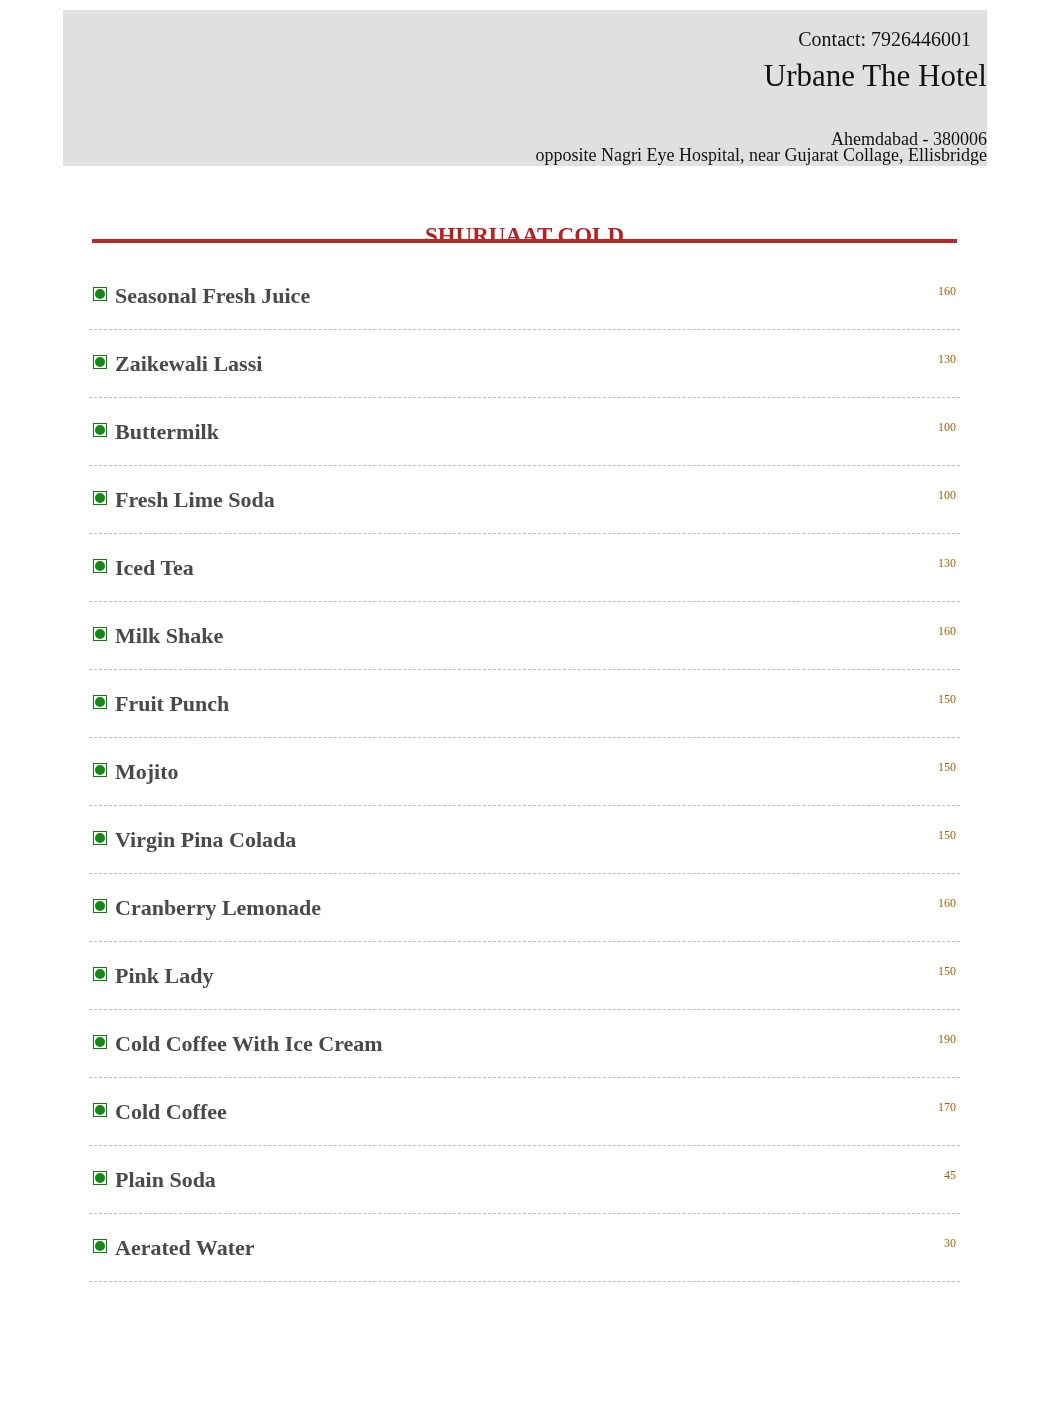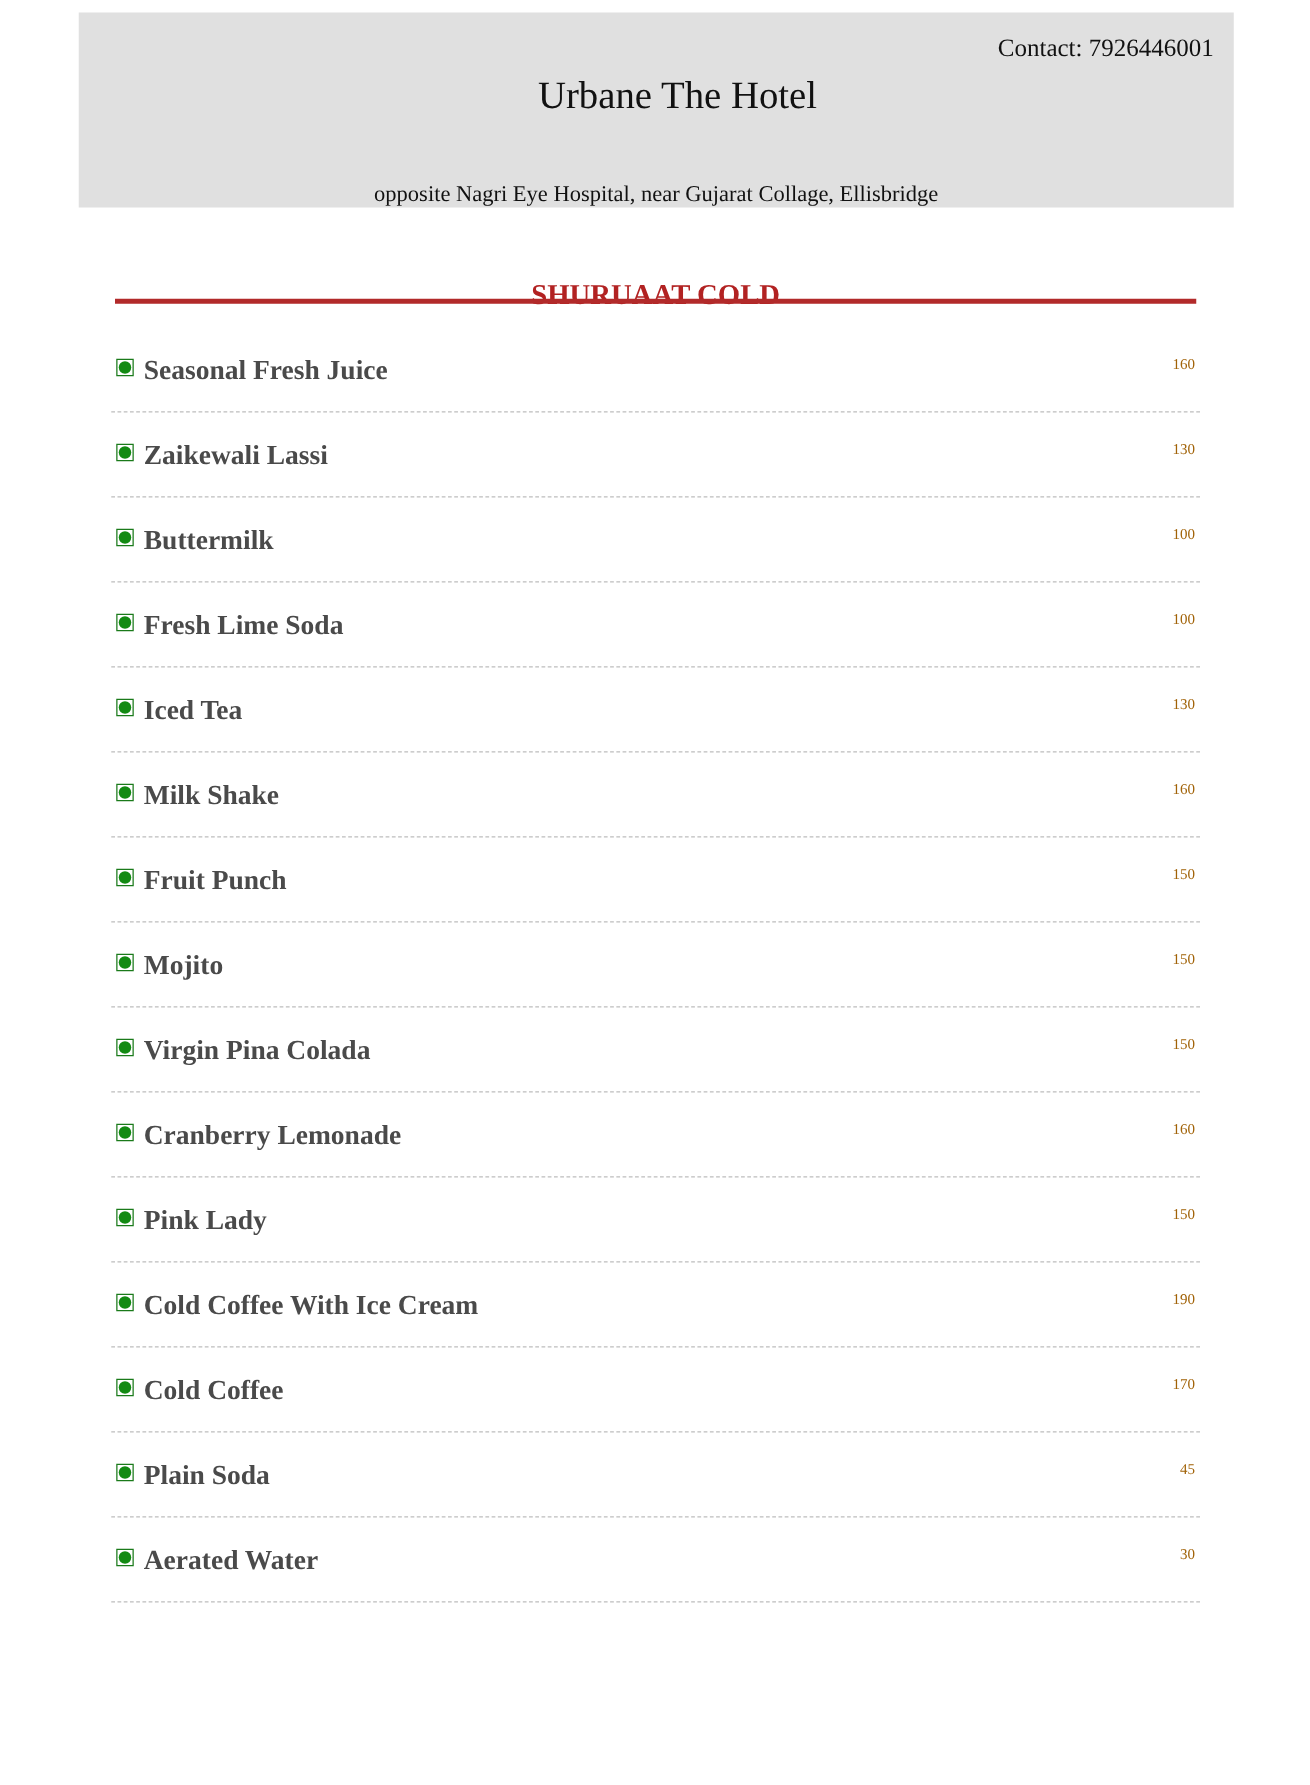--- a/index.html
+++ b/index.html
@@ -1,19 +1,19 @@
 <!DOCTYPE html>
 <html><head>
 <meta charset="utf-8">
 <style>
   html, body { margin: 0; padding: 0; background: #ffffff; }
   body { width: 1048px; height: 1428px; position: relative; font-family: "Liberation Serif", serif; }
   .header {
     position: absolute; left: 63px; top: 10px; width: 924px; height: 156px;
-    background: #e0e0e0; text-align: center; color: #111;
+    background: #e0e0e0; text-align: right; color: #111;
   }
   .contact { position: absolute; right: 16px; top: 18px; font-size: 20px; }
   .hotel-name { position: absolute; left: 0; right: 0; top: 48px; font-size: 31px; padding-left: 34px; }
   .addr1 { position: absolute; left: 0; right: 0; top: 91px; font-size: 18px; margin-top: 44px; }
   .addr2 { position: absolute; left: 0; right: 0; top: 119px; font-size: 18px; }
   .section-title {
     position: absolute; left: 92px; width: 865px; top: 211px; text-align: center;
     color: #b22222; font-weight: bold; font-size: 23px; margin-top: 12px;
   }
   .section-rule { position: absolute; left: 92px; width: 865px; top: 239px; height: 4px; background: #b22a2a; }
@@ -36,20 +36,21 @@
     position: absolute; right: 4px; top: 22px; font-size: 12px; color: #a16207;
   }
 </style>
 </head>
 <body>
 
 <div class="header">
   <div class="contact">Contact: 7926446001</div>
   <div class="hotel-name">Urbane The Hotel</div>
   <div class="addr1">opposite Nagri Eye Hospital, near Gujarat Collage, Ellisbridge</div>
+  <div class="addr2">Ahemdabad - 380006</div>
 </div>
 
 <div class="section-title">SHURUAAT COLD</div>
 <div class="section-rule"></div>
 
 <div class="items">
   <div class="item">
       <span class="veg"></span>
       <span class="name">Seasonal Fresh Juice</span>
       <span class="price">160</span>

